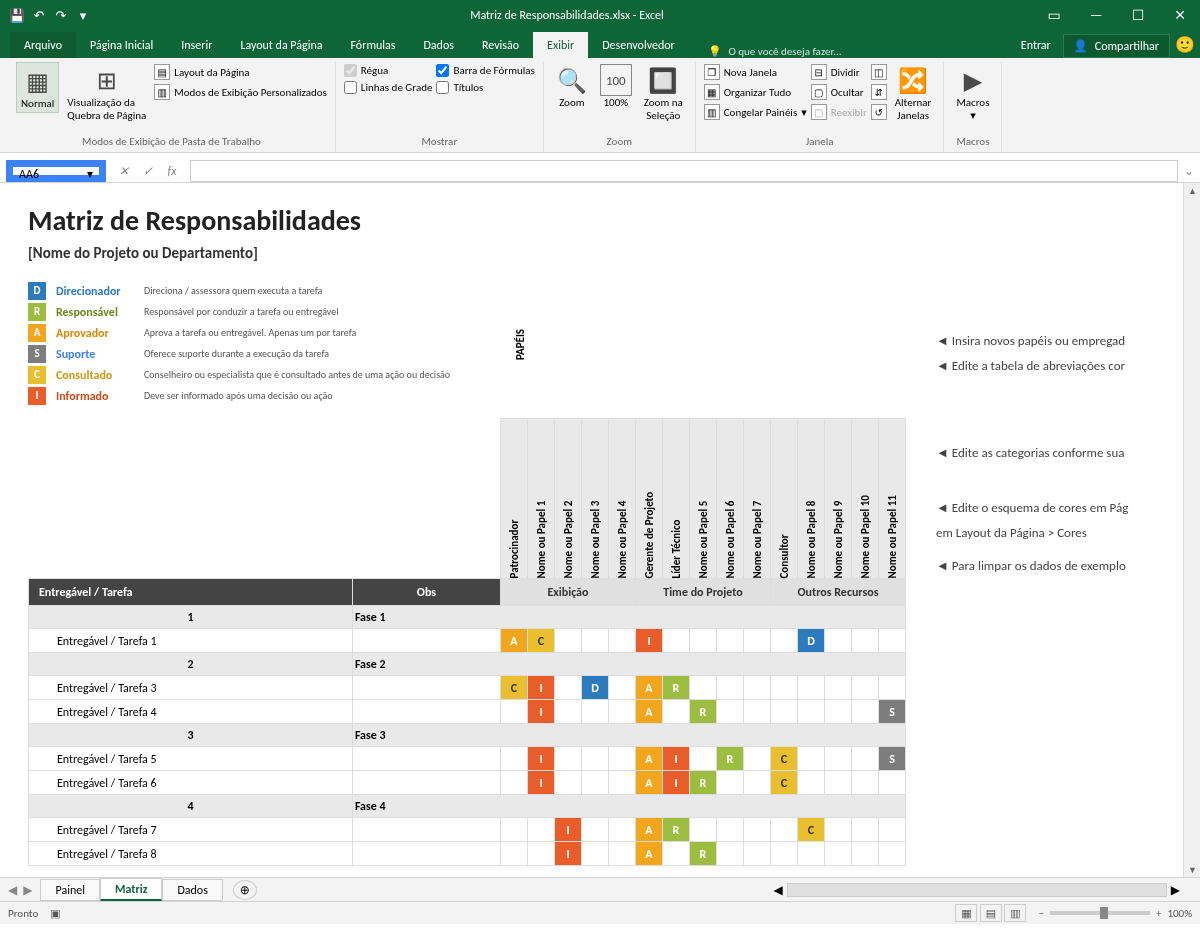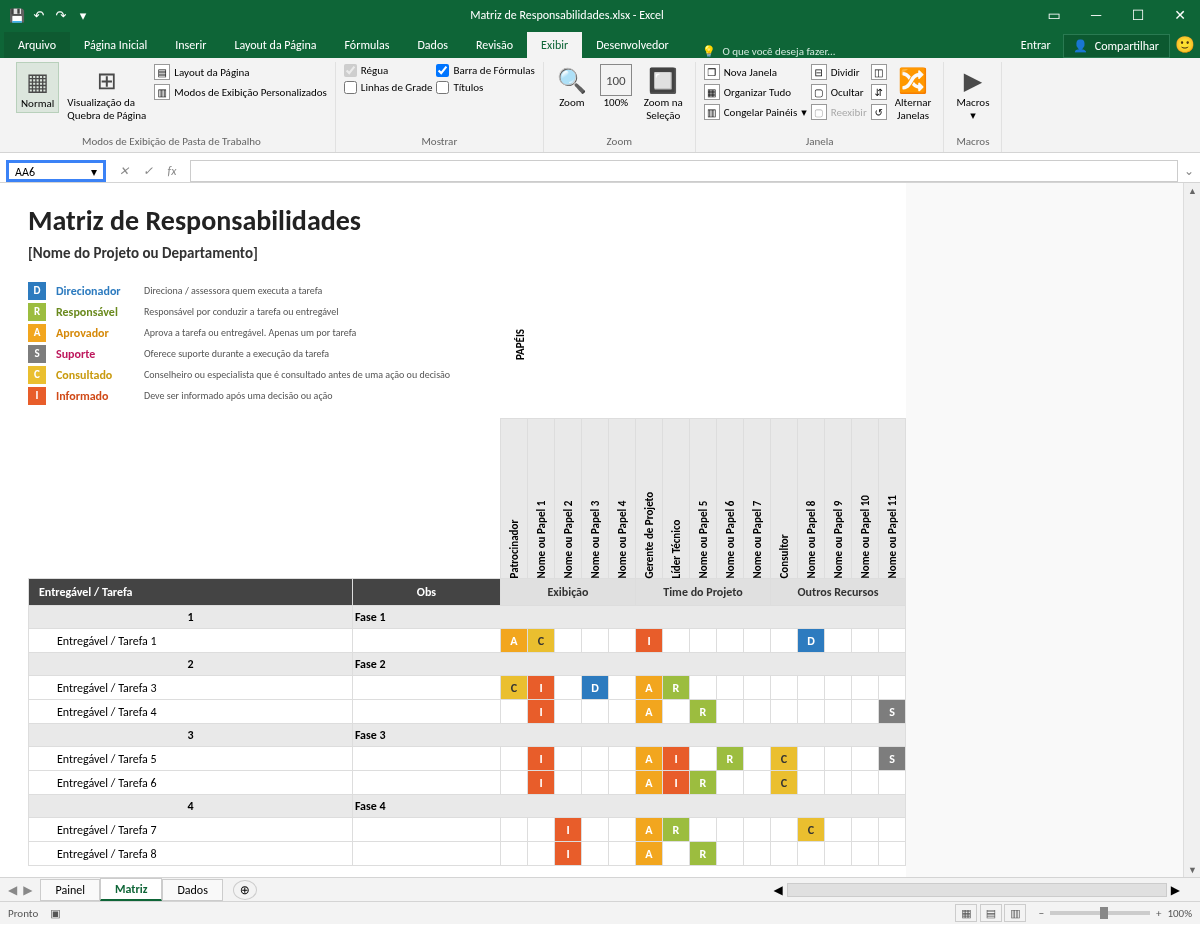--- a/index.html
+++ b/index.html
@@ -7,21 +7,21 @@
 
 
 .titlebar { background: #0e6537; height: 30px; display: flex; align-items: center; color: #fff; }
 .titlebar .qat { display: flex; gap: 4px; padding: 0 8px; align-items: center; }
 .titlebar .qat span { width: 18px; height: 18px; display: flex; align-items: center; justify-content: center; font-size: 13px; cursor: pointer; }
 .titlebar .title { flex: 1; text-align: center; font-size: 12px; }
 .titlebar .winbtns { display: flex; gap: 2px; }
 .titlebar .winbtns span { width: 40px; height: 30px; display: flex; align-items: center; justify-content: center; cursor: pointer; font-size: 14px; }
 
 
-.ribbon-tabs { background: #0e6537; height: 28px; display: flex; align-items: flex-end; padding-left: 4px; color: #fff; font-size: 12px; }
+.ribbon-tabs { background: #0e6537; height: 28px; display: flex; align-items: flex-end; padding-left: 10px; color: #fff; font-size: 12px; }
 .ribbon-tabs .file-tab { background: #0e5a31; padding: 6px 14px; cursor: pointer; }
 .ribbon-tabs .tab { padding: 6px 14px; cursor: pointer; }
 .ribbon-tabs .tab.active { background: #f3f3f3; color: #0e6537; }
 .ribbon-tabs .tell-me { display: flex; align-items: center; gap: 6px; color: #d0e8dc; margin-left: 20px; font-size: 11px; }
 .ribbon-tabs .spacer { flex: 1; }
 .ribbon-tabs .entrar { padding: 6px 12px; cursor: pointer; }
 .ribbon-tabs .share { background: #0c5930; padding: 4px 10px; display: flex; align-items: center; gap: 6px; cursor: pointer; border: 1px solid #2a7a52; }
 .ribbon-tabs .emoji { width: 30px; text-align: center; font-size: 16px; padding: 4px; }
 
 
@@ -33,21 +33,21 @@
 .big-btn .ico { width: 32px; height: 32px; display: flex; align-items: center; justify-content: center; font-size: 24px; color: #4a4a4a; }
 .big-btn.active { background: #dce6dd; border: 1px solid #b8d0bb; }
 .vstack { display: flex; flex-direction: column; gap: 4px; padding-top: 2px; }
 .chk { display: flex; align-items: center; gap: 4px; cursor: pointer; }
 .chk input { width: 13px; height: 13px; }
 .small-row { display: flex; align-items: center; gap: 4px; cursor: pointer; white-space: nowrap; }
 .small-ico { width: 16px; height: 16px; display: inline-flex; align-items: center; justify-content: center; border: 1px solid #999; background: #fff; font-size: 10px; }
 
 
 .formula-bar { display: flex; height: 24px; border-bottom: 1px solid #d4d4d4; align-items: center; background: #fff; margin-top: 6px; }
-.namebox { width: 100px; border: 3px solid #3b82f6; height: 22px; padding: 0 6px; display: flex; align-items: flex-end; justify-content: space-between; margin-left: 6px; }
+.namebox { width: 100px; border: 7px solid #3b82f6; height: 22px; padding: 0 6px; display: flex; align-items: flex-start; justify-content: space-between; margin-left: 6px; }
 .fx-btns { display: flex; gap: 4px; padding: 0 8px; color: #888; }
 .fx-btns span { cursor: pointer; width: 20px; text-align: center; font-style: italic; }
 .fx-input { flex: 1; height: 22px; border: 1px solid #ccc; }
 
 
 .sheet-area { position: relative; height: 694px; overflow: hidden; background: #f9f9f9; display: flex; }
 .sheet-content { padding: 20px 0 0 28px; background: #fff; width: 906px; position: relative; }
 .sheet-right { flex: 1; background: #fff; padding: 140px 0 0 30px; font-size: 13px; color: #444; border-left: none; }
 .sheet-right p { margin: 10px 0; }
 
@@ -312,21 +312,21 @@
           <div class="legend-term" style="color:#6a8a1e">Responsável</div>
           <div class="legend-desc">Responsável por conduzir a tarefa ou entregável</div>
         </div>
         <div class="legend-row">
           <div class="legend-badge" style="background:#f2a61e">A</div>
           <div class="legend-term" style="color:#d68a0a">Aprovador</div>
           <div class="legend-desc">Aprova a tarefa ou entregável. Apenas um por tarefa</div>
         </div>
         <div class="legend-row">
           <div class="legend-badge" style="background:#7d7d7d">S</div>
-          <div class="legend-term" style="color:#be185d">Suporte</div>
+          <div class="legend-term" style="color:#3b82f6">Suporte</div>
           <div class="legend-desc">Oferece suporte durante a execução da tarefa</div>
         </div>
         <div class="legend-row">
           <div class="legend-badge" style="background:#eabf2f">C</div>
           <div class="legend-term" style="color:#c99a0e">Consultado</div>
           <div class="legend-desc">Conselheiro ou especialista que é consultado antes de uma ação ou decisão</div>
         </div>
         <div class="legend-row">
           <div class="legend-badge" style="background:#e85d2a">I</div>
           <div class="legend-term" style="color:#d04a18">Informado</div>
@@ -539,20 +539,28 @@
             <td class="cell "></td>
             <td class="cell "></td>
             <td class="cell "></td>
             <td class="cell "></td>
           </tr>
         </tbody>
       </table>
 
   </div>
 
+  <div class="sheet-right">
+    <p>◄ Insira novos papéis ou empregad</p>
+    <p>◄ Edite a tabela de abreviações cor</p>
+    <p style="margin-top:72px">◄ Edite as categorias conforme sua</p>
+    <p style="margin-top:40px">◄ Edite o esquema de cores em Pág</p>
+    <p style="margin-top:0">em Layout da Página &gt; Cores</p>
+    <p style="margin-top:18px">◄ Para limpar os dados de exemplo</p>
+  </div>
   <div class="vscroll"></div>
 </div>
 
 <div class="sheet-tabs">
   <div class="nav">
       <span>◀</span>
       <span>▶</span>
     </div>
   <div class="tab">Painel</div>
   <div class="tab active">Matriz</div>

